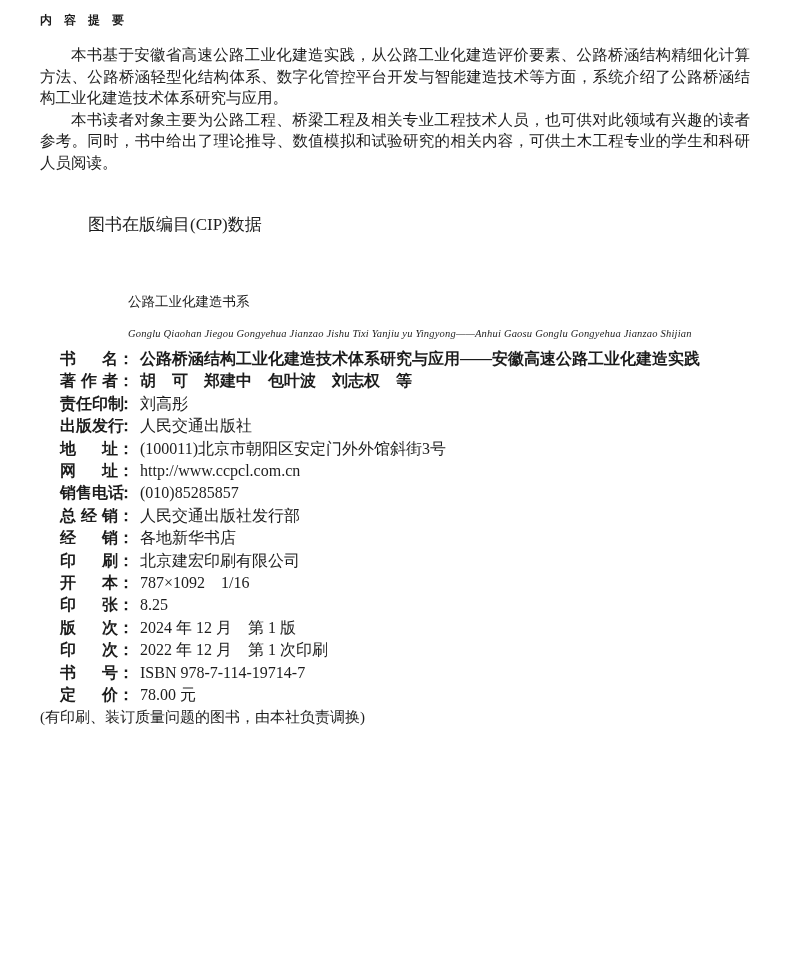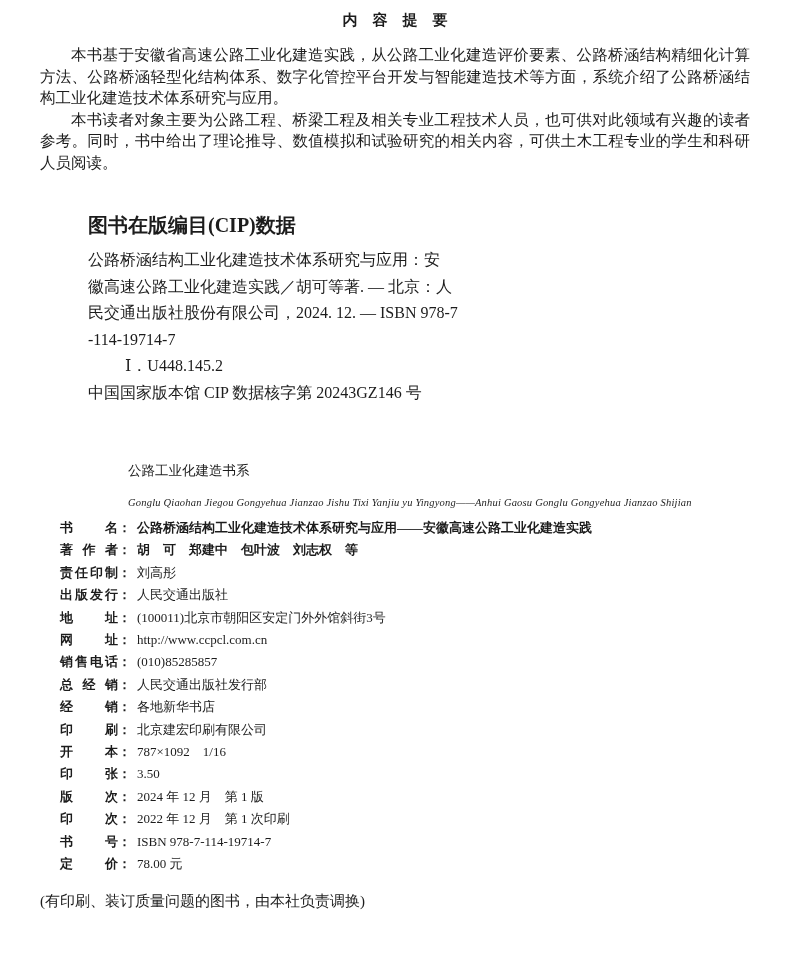--- a/index.html
+++ b/index.html
@@ -4,84 +4,76 @@
 <style>
   html, body { margin: 0; padding: 0; background: #ffffff; }
   body {
     width: 790px; height: 978px; overflow: hidden;
     font-family: "Liberation Serif", "DejaVu Serif", serif;
     color: #1c1c1c;
   }
   .page { padding: 8px 40px 0 40px; }
 
   .summary-title {
-    text-align: center; font-weight: bold;
-    font-size: 15px; line-height: 24px;
+    text-align: left; font-weight: bold;
+    font-size: 12px; line-height: 24px;
   }
   .summary { margin-top: 12px; font-size: 15.5px; line-height: 21.5px; text-align: justify; }
   .summary p { margin: 0; text-indent: 2em; }
 
-  .cip-title { margin: 40px 0 0 48px; font-size: 20px; font-weight: bold; line-height: 24px; }
+  .cip-title { margin: 40px 0 0 48px; font-size: 17px; font-weight: normal; line-height: 24px; }
   .cip-body  { margin: 10px 0 0 48px; font-size: 16px; line-height: 26.5px; }
   .cip-class { margin-left: 37px; }
 
   .series-name { margin: 56px 0 16px 88px; font-size: 13.5px; line-height: 18px; }
   .pinyin { margin: 10px 0 0 88px; font-size: 10.5px; line-height: 13px; letter-spacing: 0.2px; font-style: italic; }
 
-  .colophon { margin: 8px 0 0 20px; font-size: 13px; }
+  .colophon { margin: 8px 0 0 20px; font-size: 16px; }
   .row { line-height: 22.4px; white-space: nowrap; }
   .lbl {
     display: inline-block; width: 58px; font-weight: bold;
     text-align: justify; text-align-last: justify;
   }
   .colon { font-weight: bold; }
   .val { margin-left: 6px; }
   .row.bold .val { font-weight: bold; }
 
-  .footer { margin-top: 15px; font-size: 15px; line-height: 20px; }
+  .footer { margin-top: 0; font-size: 15px; line-height: 20px; }
 </style>
 </head>
 <body>
 
 <div class="page">
 
   <div class="summary-title">内　容　提　要</div>
 
   <div class="summary">
     <p>本书基于安徽省高速公路工业化建造实践，从公路工业化建造评价要素、公路桥涵结构精细化计算方法、公路桥涵轻型化结构体系、数字化管控平台开发与智能建造技术等方面，系统介绍了公路桥涵结构工业化建造技术体系研究与应用。</p>
     <p>本书读者对象主要为公路工程、桥梁工程及相关专业工程技术人员，也可供对此领域有兴趣的读者参考。同时，书中给出了理论推导、数值模拟和试验研究的相关内容，可供土木工程专业的学生和科研人员阅读。</p>
   </div>
 
   <div class="cip-title">图书在版编目(CIP)数据</div>
 
-  <div class="cip-body">
-    <div>公路桥涵结构工业化建造技术体系研究与应用：安</div>
-    <div>徽高速公路工业化建造实践／胡可等著. — 北京：人</div>
-    <div>民交通出版社股份有限公司，2024. 12. — ISBN 978-7</div>
-    <div>-114-19714-7</div>
-    <div class="cip-class">Ⅰ．U448.145.2</div>
-    <div>中国国家版本馆 CIP 数据核字第 20243GZ146 号</div>
-  </div>
 
   <div class="series-name">公路工业化建造书系</div>
   <div class="pinyin">Gonglu Qiaohan Jiegou Gongyehua Jianzao Jishu Tixi Yanjiu yu Yingyong——Anhui Gaosu Gonglu Gongyehua Jianzao Shijian</div>
 
   <div class="colophon">
     <div class="row bold"><span class="lbl">书名</span><span class="colon">：</span><span class="val">公路桥涵结构工业化建造技术体系研究与应用——安徽高速公路工业化建造实践</span></div>
     <div class="row bold"><span class="lbl">著作者</span><span class="colon">：</span><span class="val">胡　可　郑建中　包叶波　刘志权　等</span></div>
     <div class="row"><span class="lbl">责任印制</span><span class="colon">：</span><span class="val">刘高彤</span></div>
     <div class="row"><span class="lbl">出版发行</span><span class="colon">：</span><span class="val">人民交通出版社</span></div>
     <div class="row"><span class="lbl">地址</span><span class="colon">：</span><span class="val">(100011)北京市朝阳区安定门外外馆斜街3号</span></div>
     <div class="row"><span class="lbl">网址</span><span class="colon">：</span><span class="val">http://www.ccpcl.com.cn</span></div>
     <div class="row"><span class="lbl">销售电话</span><span class="colon">：</span><span class="val">(010)85285857</span></div>
     <div class="row"><span class="lbl">总经销</span><span class="colon">：</span><span class="val">人民交通出版社发行部</span></div>
     <div class="row"><span class="lbl">经销</span><span class="colon">：</span><span class="val">各地新华书店</span></div>
     <div class="row"><span class="lbl">印刷</span><span class="colon">：</span><span class="val">北京建宏印刷有限公司</span></div>
     <div class="row"><span class="lbl">开本</span><span class="colon">：</span><span class="val">787×1092　1/16</span></div>
-    <div class="row"><span class="lbl">印张</span><span class="colon">：</span><span class="val">3.50</span></div>
+    <div class="row"><span class="lbl">印张</span><span class="colon">：</span><span class="val">8.25</span></div>
     <div class="row"><span class="lbl">版次</span><span class="colon">：</span><span class="val">2024 年 12 月　第 1 版</span></div>
     <div class="row"><span class="lbl">印次</span><span class="colon">：</span><span class="val">2022 年 12 月　第 1 次印刷</span></div>
     <div class="row"><span class="lbl">书号</span><span class="colon">：</span><span class="val">ISBN 978-7-114-19714-7</span></div>
     <div class="row"><span class="lbl">定价</span><span class="colon">：</span><span class="val">78.00 元</span></div>
   </div>
 
   <div class="footer">(有印刷、装订质量问题的图书，由本社负责调换)</div>
 
 </div>
 

